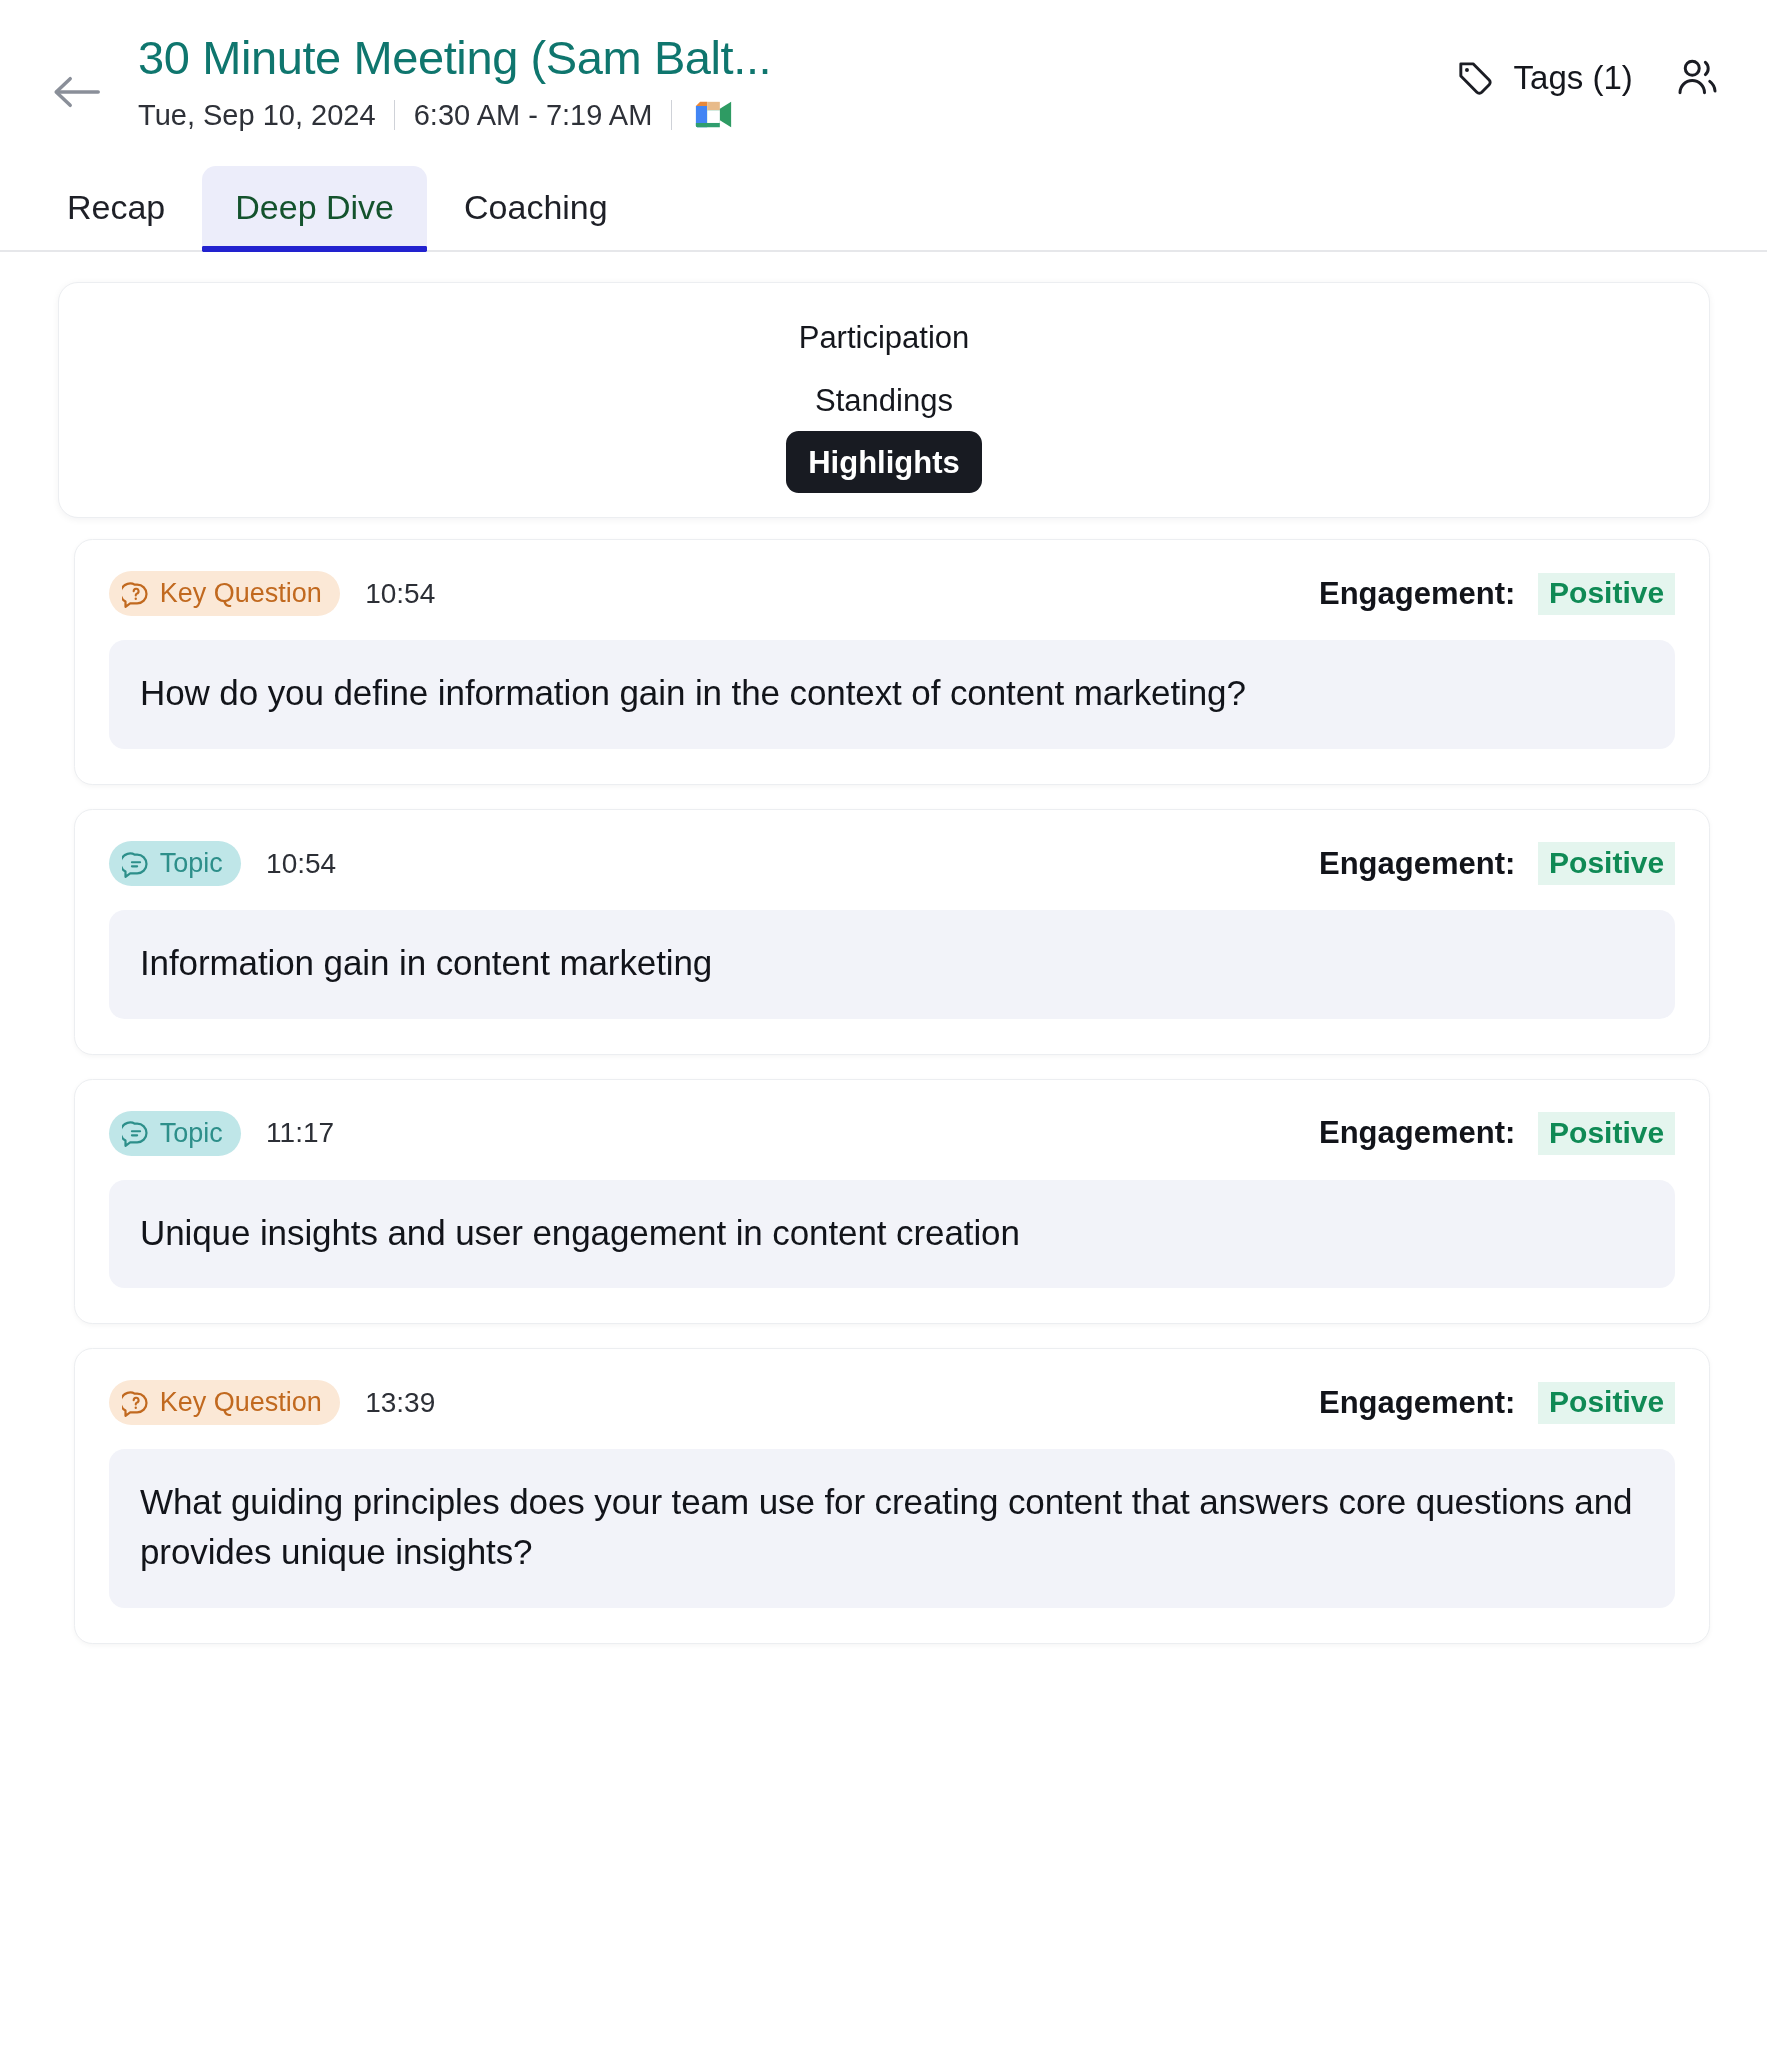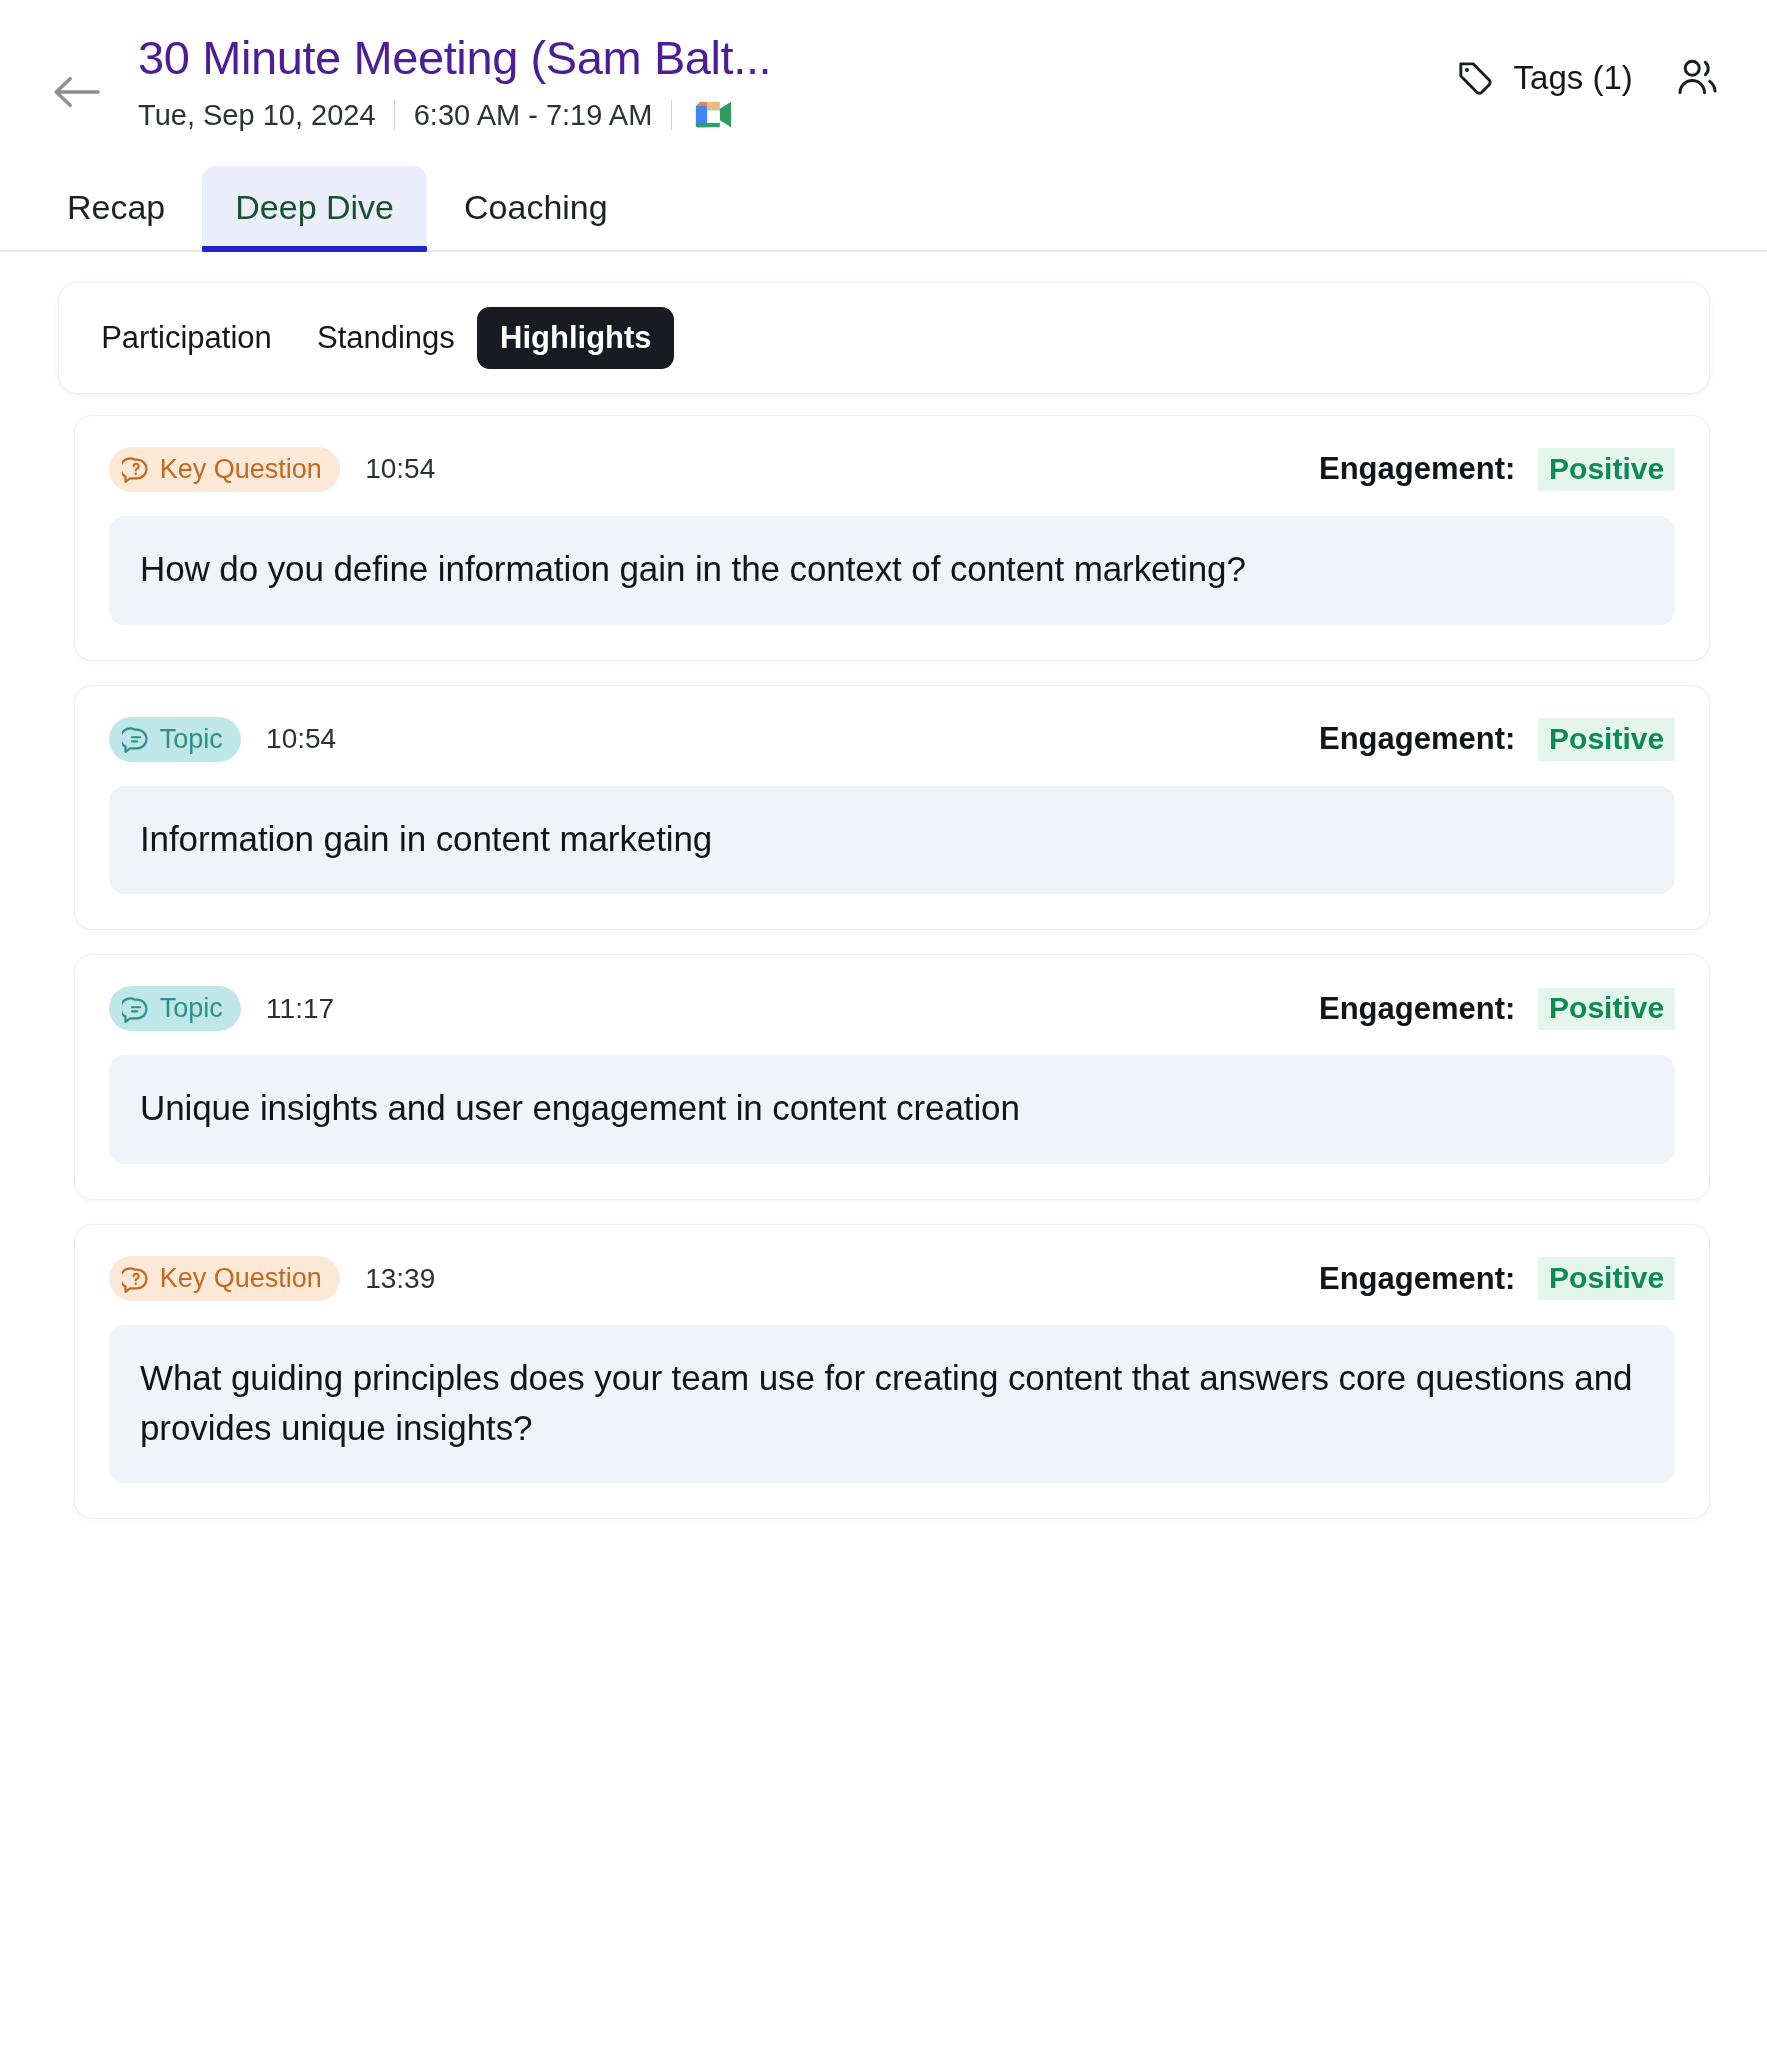--- a/index.html
+++ b/index.html
@@ -44,21 +44,21 @@
     flex: 1 1 auto;
     min-width: 0;
     padding-left: 28px;
     padding-top: 4.2px;
   }
 
   .meeting-title {
     font-size: 47px;
     line-height: 1.12;
     font-weight: 400;
-    color: #4c1d95;
+    color: #0f766e;
     letter-spacing: -0.4px;
     white-space: nowrap;
     overflow: hidden;
   }
 
   .meeting-sub {
     margin-top: 12.7px;
     font-size: 29px;
     line-height: 1.2;
     color: #2e3138;
@@ -161,20 +161,21 @@
   .subtabs-card {
     margin: 30px 15.6px 0 15.6px;
     background: #ffffff;
     border: 1.4px solid #eceef1;
     border-radius: 20px;
     box-shadow: 0 1.4px 7px rgba(20,22,30,0.05);
     padding: 24px 20px;
     display: flex;
     align-items: center;
     gap: 0;
+    flex-direction: column;
   }
   .subtab {
     font-size: 31px;
     color: #15171d;
     padding: 15.6px 22.6px;
     border-radius: 12.7px;
     cursor: pointer;
     white-space: nowrap;
     line-height: 1;
     background: transparent;

